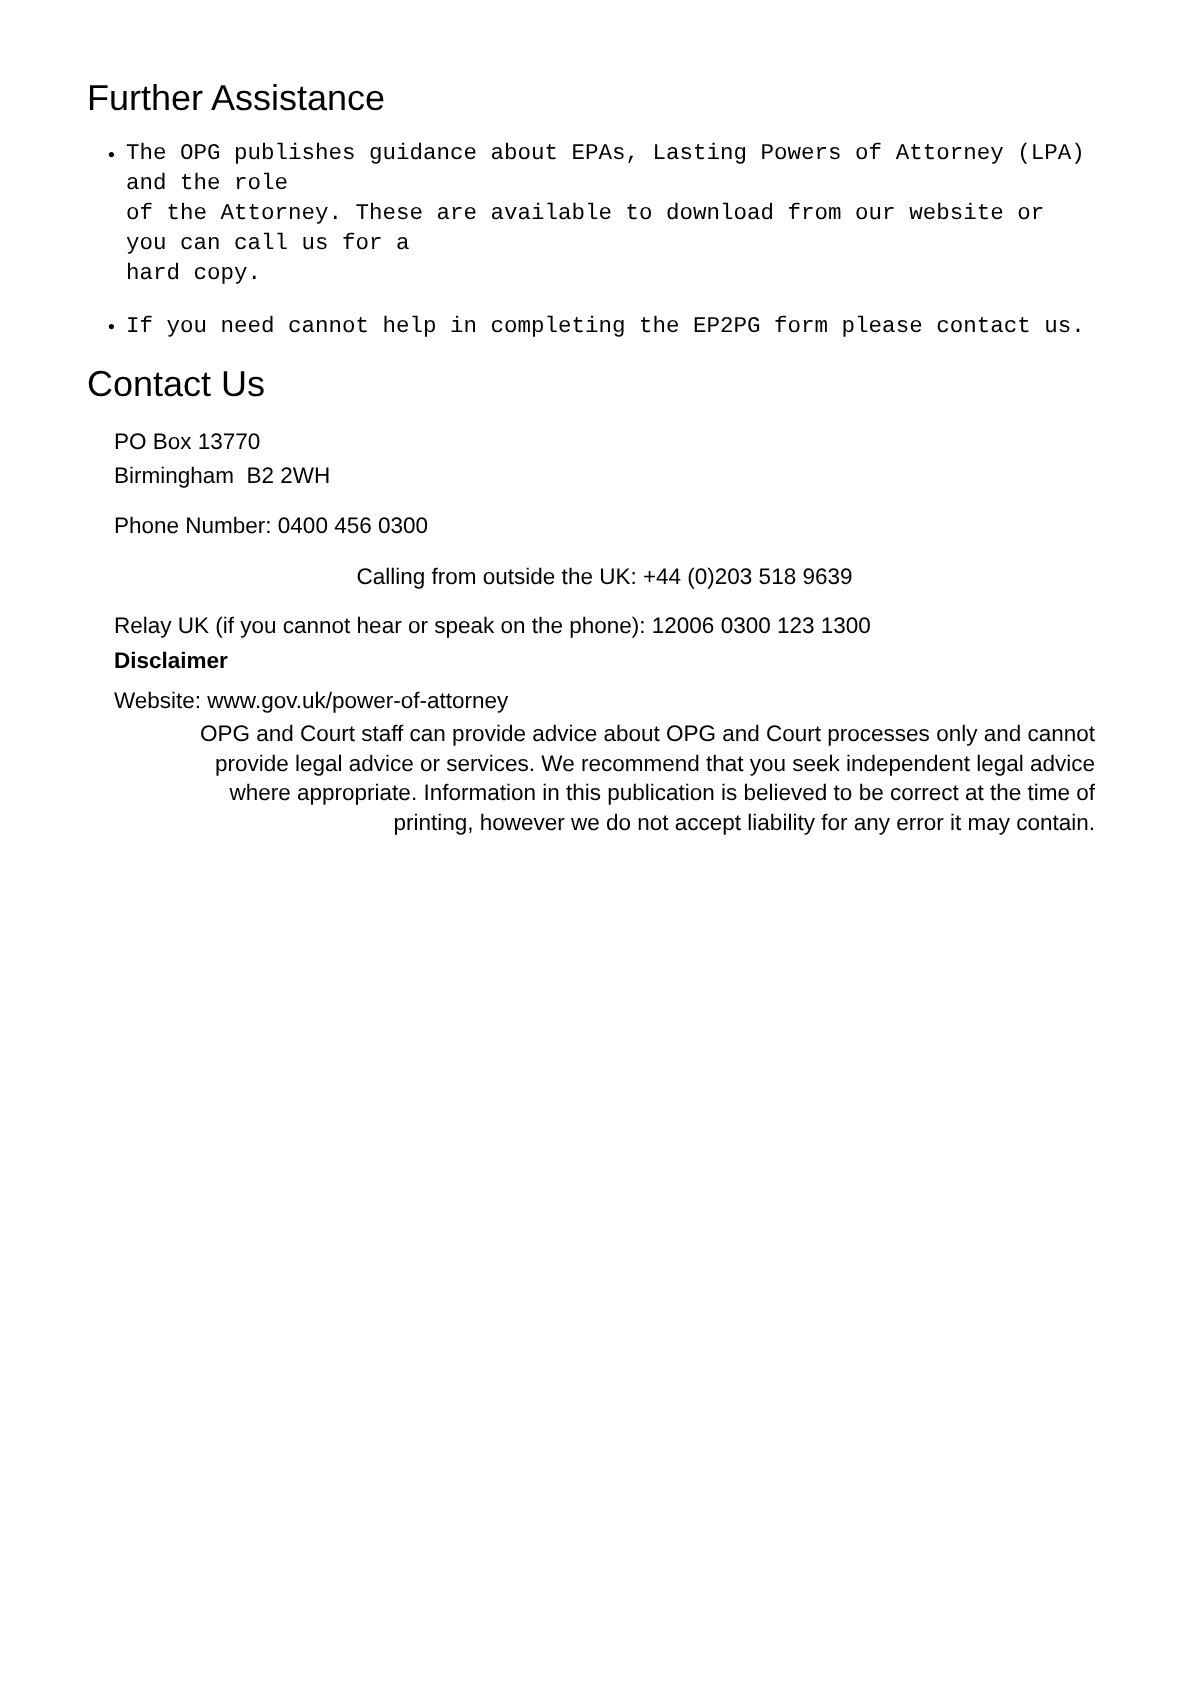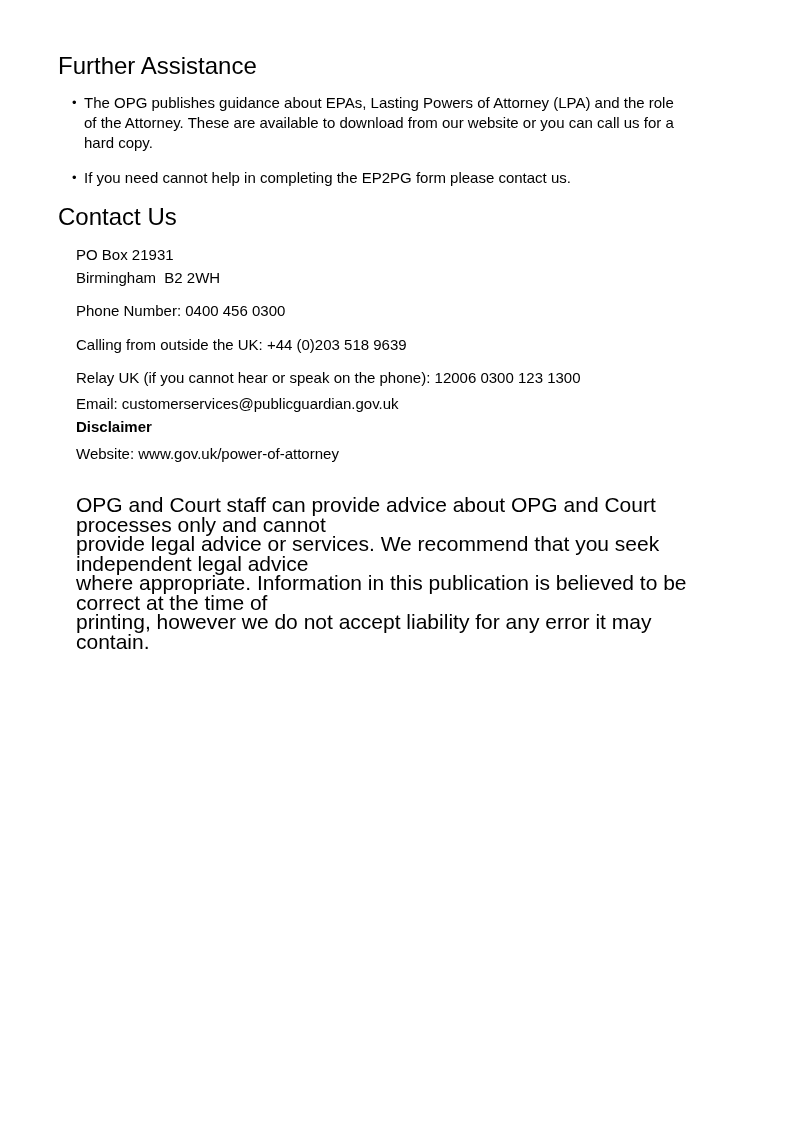--- a/index.html
+++ b/index.html
@@ -36,47 +36,49 @@
   .bullet-marker {
     flex: 0 0 auto;
     width: 12px;
     font-size: 13px;
     line-height: 20px;
     text-align: left;
   }
   .bullet-text {
     white-space: pre-line;
     max-width: 640px;
+    font-family: Liberation Mono, monospace;
   }
   .contact-heading-gap {
     margin-top: 27px;
   }
   .contact-body {
     margin-left: 18px;
     font-size: 15px;
   }
   .address-line {
     line-height: 22.5px;
   }
   .contact-line {
     line-height: 20px;
   }
   .mt-phone   { margin-top: 12px; }
-  .mt-intl    { margin-top: 14px; }
+  .mt-intl    { margin-top: 14px; text-align: center; }
   .mt-relay   { margin-top: 13px; }
   .mt-email   { margin-top: 6px;  }
   .mt-website { margin-top: 7px;  }
   .mt-disc    { margin-top: 3px;  }
   .bold { font-weight: 700; }
   .disclaimer-para {
-    margin-top: 31px;
-    font-size: 21px;
+    margin-top: 2px;
+    font-size: 15px;
     line-height: 19.5px;
     white-space: pre-line;
     max-width: 655px;
+    text-align: right;
   }
 </style>
 </head>
 <body>
 
 <div class="page">
   <div class="content">
 
     <h1 class="section-heading">Further Assistance</h1>
 
@@ -91,31 +93,30 @@
         <span class="bullet-marker">•</span>
         <span class="bullet-text">If you need cannot help in completing the EP2PG form please contact us.</span>
       </div>
     </div>
 
     <h1 class="section-heading contact-heading-gap">Contact Us</h1>
 
     <div class="contact-body">
 
       <div>
-        <div class="address-line">PO Box 21931</div>
+        <div class="address-line">PO Box 13770</div>
         <div class="address-line">Birmingham &nbsp;B2 2WH</div>
       </div>
 
       <div class="contact-line mt-phone">Phone Number: 0400 456 0300</div>
 
       <div class="contact-line mt-intl">Calling from outside the UK: +44 (0)203 518 9639</div>
 
       <div class="contact-line mt-relay">Relay UK (if you cannot hear or speak on the phone): 12006 0300 123 1300</div>
 
-      <div class="contact-line mt-email">Email: customerservices@publicguardian.gov.uk</div>
 
       <div class="contact-line mt-disc bold">Disclaimer</div>
 
       <div class="contact-line mt-website">Website: www.gov.uk/power-of-attorney</div>
 
       <p class="disclaimer-para">OPG and Court staff can provide advice about OPG and Court processes only and cannot
 provide legal advice or services. We recommend that you seek independent legal advice
 where appropriate. Information in this publication is believed to be correct at the time of
 printing, however we do not accept liability for any error it may contain.</p>
 

